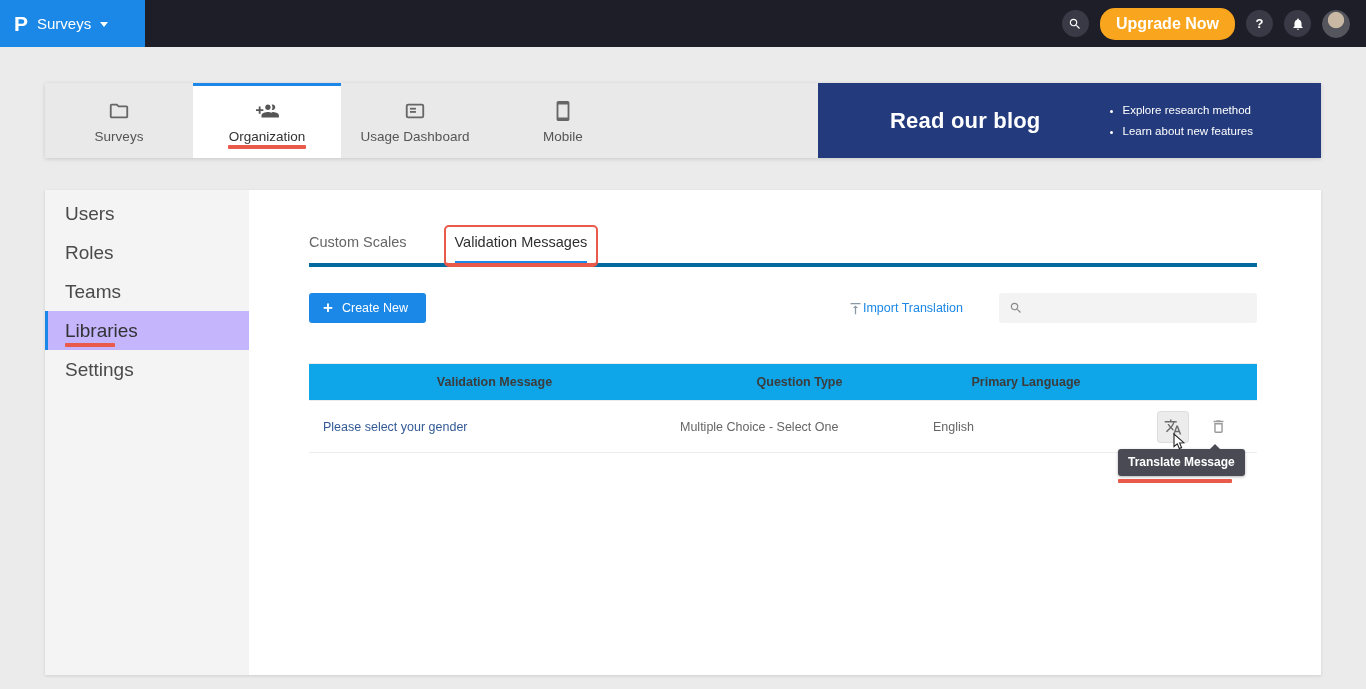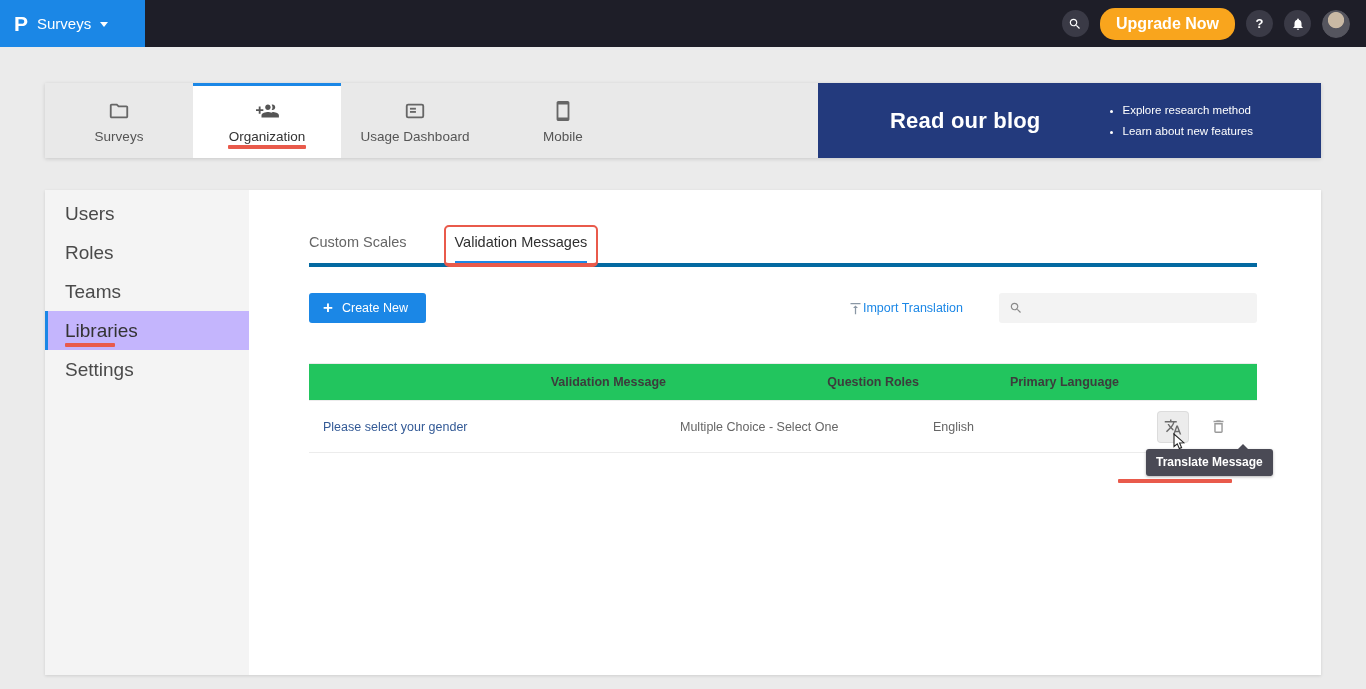--- a/index.html
+++ b/index.html
@@ -102,38 +102,38 @@
     width: 258px; height: 30px; background: #f3f3f3; border-radius: 3px;
     display: flex; align-items: center; padding: 0 10px; gap: 8px;
   }
   .search-box input {
     border: none; background: transparent; outline: none; flex: 1;
     font-size: 12.5px; font-family: inherit; color: #333;
   }
 
   .v-table { width: 100%; margin-top: 40px; border-collapse: collapse; font-size: 12.5px; }
   .v-table thead th {
-    background: #22c55e; border-top: 1px solid #ececec; border-bottom: 1px solid #ececec;
-    height: 37px; text-align: right; color: #3c3c3c; font-weight: bold; padding-left: 14px;
+    background: #0ea5e9; border-top: 1px solid #ececec; border-bottom: 1px solid #ececec;
+    height: 37px; text-align: center; color: #3c3c3c; font-weight: bold; padding-left: 14px;
   }
   th.col-msg { width: 357px; } th.col-type { width: 253px; } th.col-lang { width: 200px; }
   .v-table tbody td { border-bottom: 1px solid #ececec; height: 52px; padding-left: 14px; color: #666; }
   .msg-link { color: #335a96; cursor: pointer; text-align: center; }
   .actions-cell { text-align: right; padding-right: 24px; white-space: nowrap; }
   .icon-btn {
     display: inline-flex; align-items: center; justify-content: center;
     width: 30px; height: 30px; vertical-align: middle; cursor: pointer; border-radius: 3px;
   }
   .icon-btn.hovered { background: #ececec; box-shadow: 0 0 0 1px #dcdcdc; }
   .icon-btn + .icon-btn { margin-left: 12px; }
 
   .tooltip {
     position: absolute; left: 1073px; top: 259px; background: #4a4a55; color: #fff;
     font-size: 12px; font-weight: bold; padding: 6px 10px 7px; border-radius: 3px;
-    z-index: 6; box-shadow: 0 1px 3px rgba(0,0,0,.3); white-space: nowrap; margin-left: 28px;
+    z-index: 6; box-shadow: 0 1px 3px rgba(0,0,0,.3); white-space: nowrap;
   }
   .tooltip::before {
     content: ""; position: absolute; top: -5px; left: 92px;
     border-left: 5px solid transparent; border-right: 5px solid transparent;
     border-bottom: 5px solid #4a4a55;
   }
   .tooltip-underline {
     position: absolute; left: 1073px; top: 289px; width: 114px; height: 4px;
     background: #e95a4b; border-radius: 1px; z-index: 6;
   }
@@ -263,21 +263,21 @@
             </svg>
           <input type="text" value="" style="">
         </div>
       </div>
     </div>
 
     <table class="v-table">
       <thead>
         <tr>
           <th class="col-msg">Validation Message</th>
-          <th class="col-type">Question Roles</th>
+          <th class="col-type">Question Type</th>
           <th class="col-lang">Primary Language</th>
           <th class="col-actions"></th>
         </tr>
       </thead>
       <tbody>
         <tr>
           <td>
             <span class="msg-link">Please select your gender</span>
           </td>
           <td>Multiple Choice - Select One</td>

